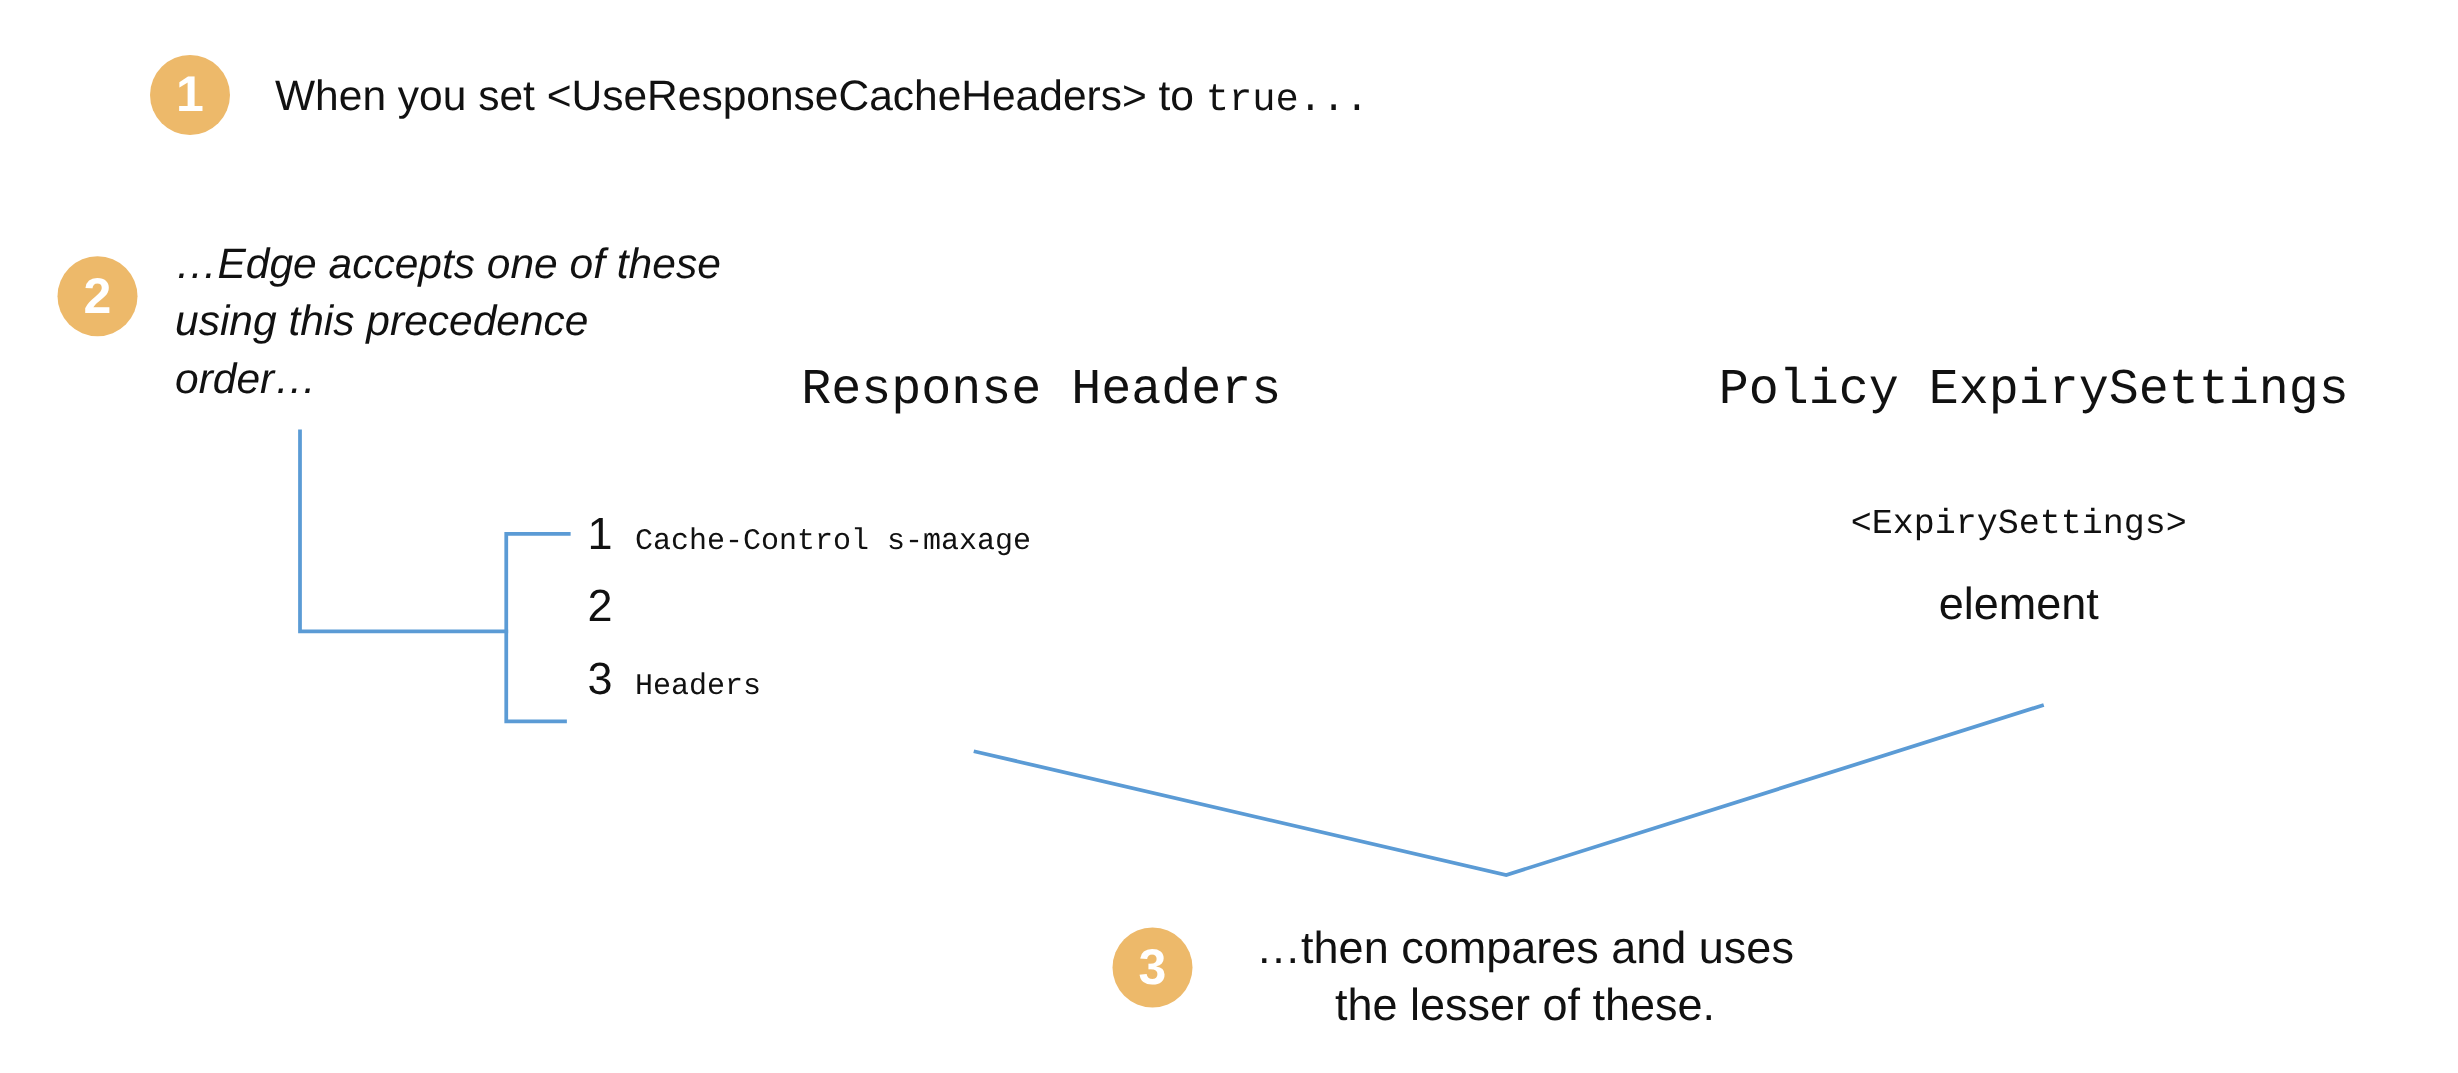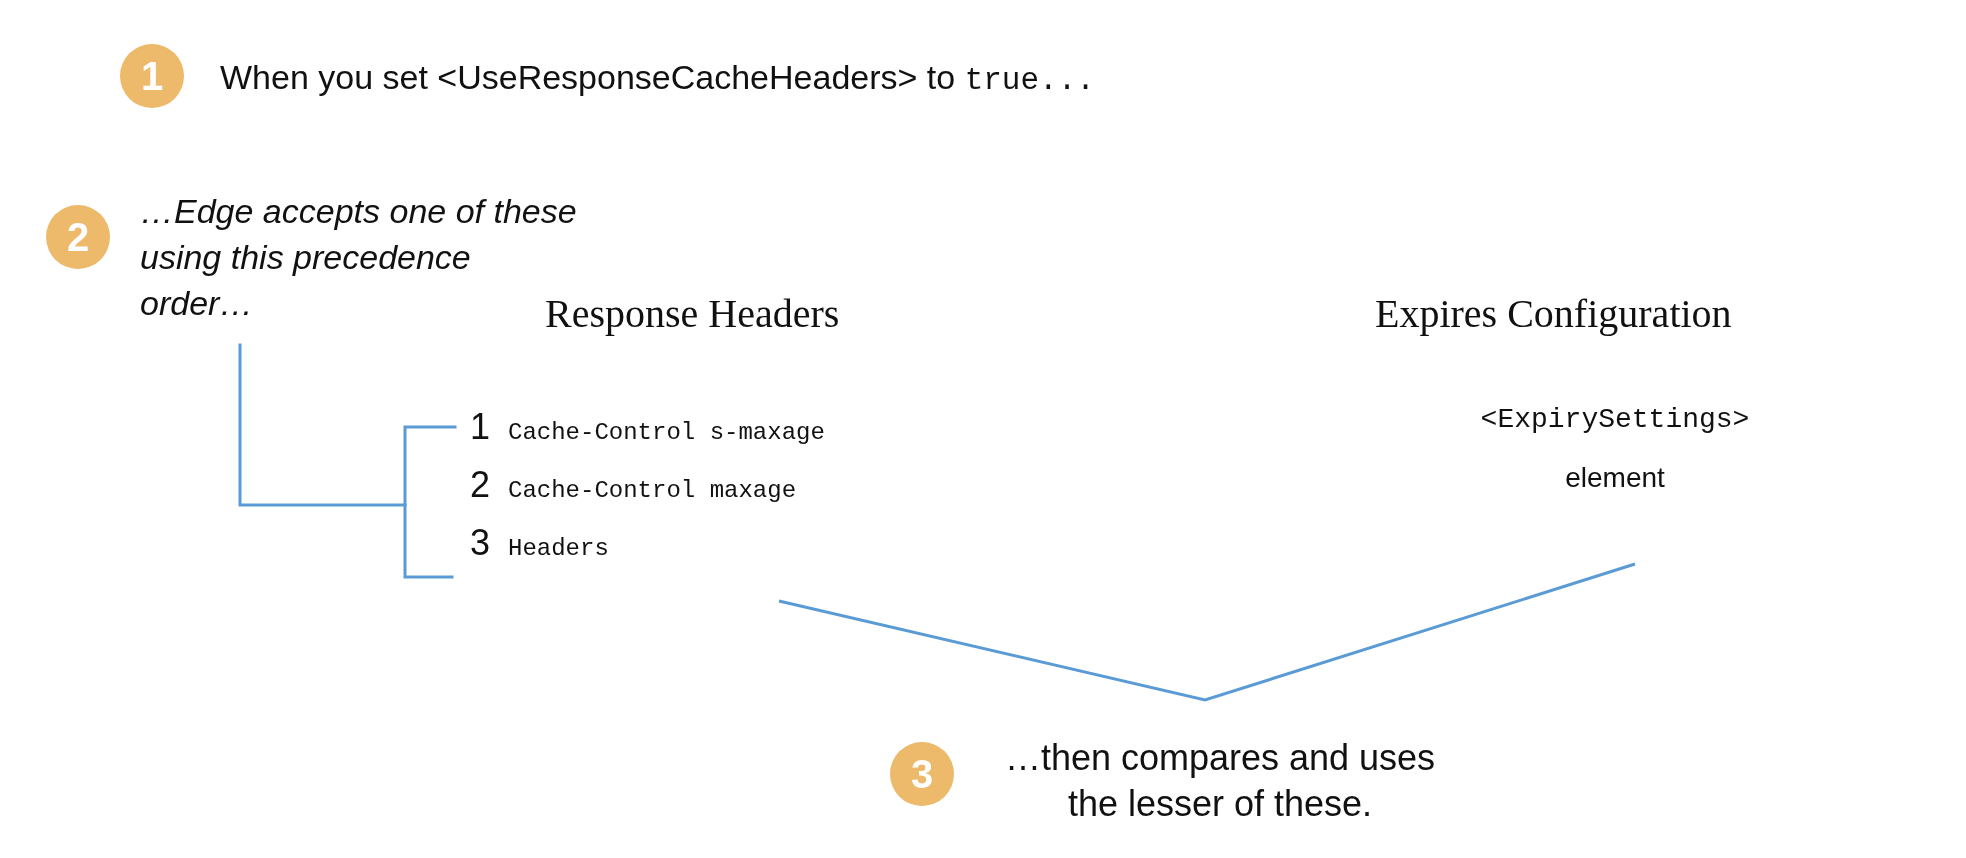--- a/index.html
+++ b/index.html
@@ -53,24 +53,24 @@
     white-space: pre-wrap;
   }
   .inline-mono {
     font-family: "Liberation Mono", "DejaVu Sans Mono", monospace;
     font-size: 31px;
   }
 
   
   .col-heading {
     position: absolute;
-    font-family: Liberation Serif, serif;
+    font-family: Liberation Mono, monospace;
     font-size: 40px;
     color: #111111;
-    text-align: left;
+    text-align: right;
     white-space: nowrap;
   }
 
   
   .prec-list {
     position: absolute;
     left: 470px;
     top: 406px;
     width: 620px;
   }
@@ -99,21 +99,21 @@
     position: absolute;
     font-family: "Liberation Mono", "DejaVu Sans Mono", monospace;
     font-size: 28px;
     color: #111111;
     text-align: center;
     white-space: nowrap;
   }
   .policy-sub {
     position: absolute;
     font-family: "Liberation Sans", sans-serif;
-    font-size: 28px;
+    font-size: 36px;
     color: #111111;
     text-align: center;
     white-space: nowrap;
   }
 
   
   .caption {
     position: absolute;
     font-family: "Liberation Sans", sans-serif;
     font-size: 36px;
@@ -155,29 +155,28 @@
 
   <div class="col-heading" style="left:545px; top:290px; width:480px;">Response Headers</div>
 
   <div class="prec-list">
     <div class="prec-row">
       <span class="prec-num">1</span>
       <span class="prec-label">Cache-Control s-maxage</span>
     </div>
     <div class="prec-row">
       <span class="prec-num">2</span>
-      <span class="prec-label">Cache-Control maxage</span>
     </div>
     <div class="prec-row">
       <span class="prec-num">3</span>
       <span class="prec-label">Headers</span>
     </div>
   </div>
 
-  <div class="col-heading" style="left:1375px; top:290px; width:480px;">Expires Configuration</div>
+  <div class="col-heading" style="left:1375px; top:290px; width:480px;">Policy ExpirySettings</div>
 
   <div class="policy-el" style="left:1375px; top:404px; width:480px;">&lt;ExpirySettings&gt;</div>
 
   <div class="policy-sub" style="left:1375px; top:462px; width:480px;">element</div>
 
   <div class="badge" style="left:890px; top:742px;">3</div>
 
   <div class="caption" style="left:980px; top:735px; width:480px;">…then compares and uses
 the lesser of these.</div>
 

